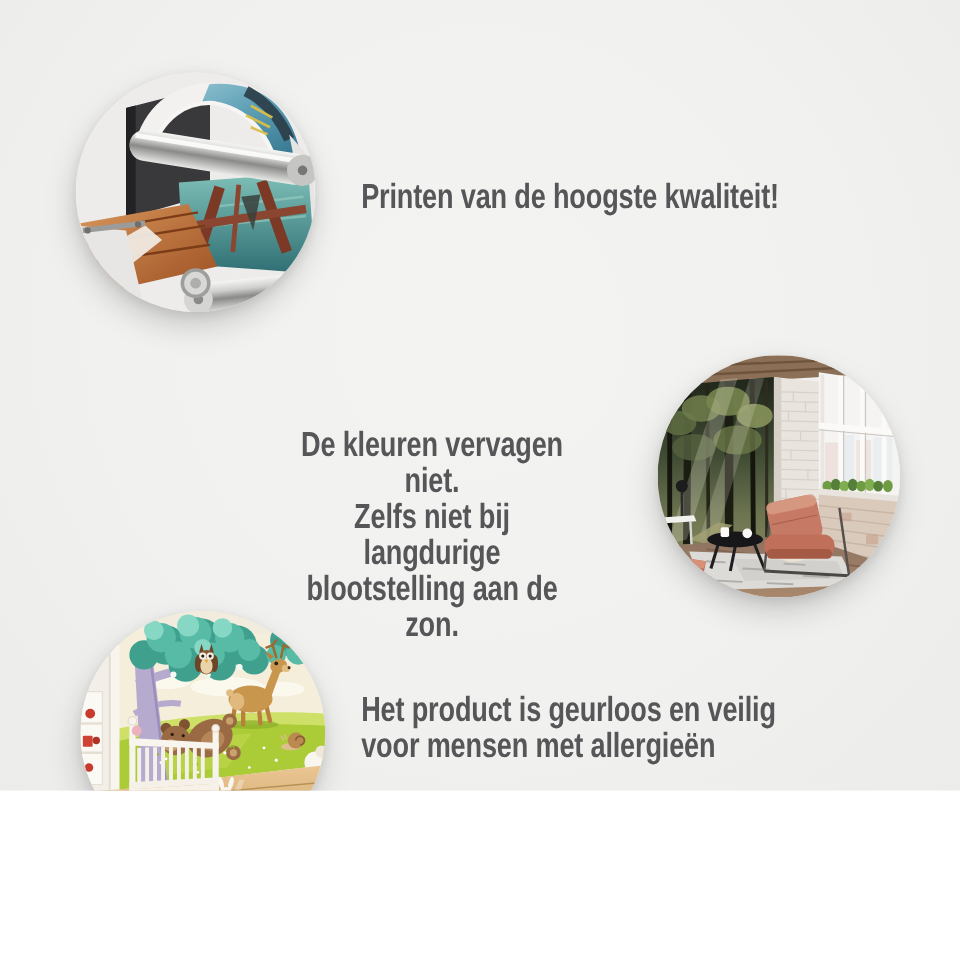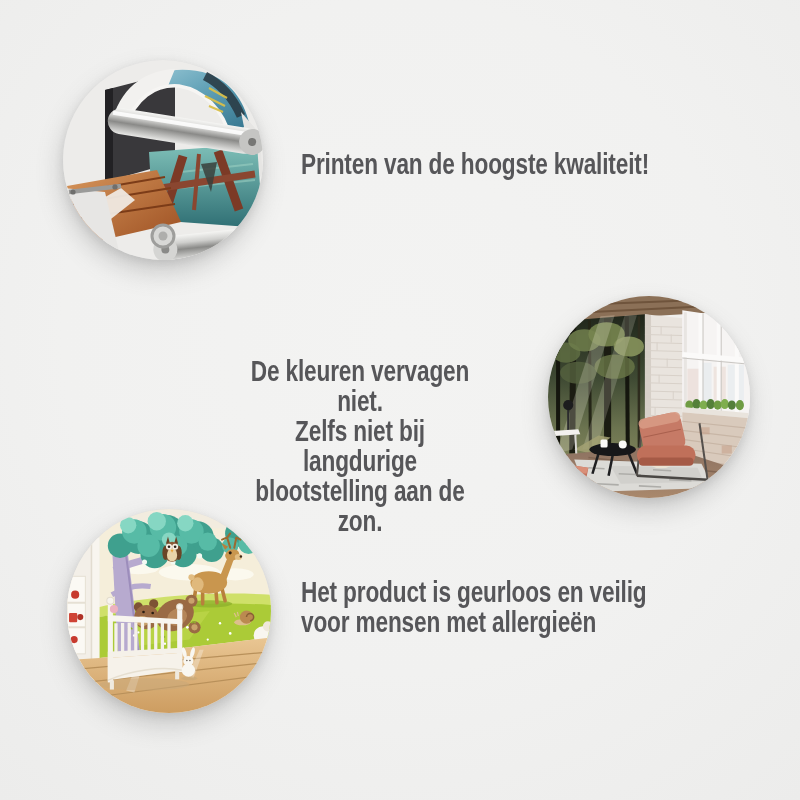--- a/index.html
+++ b/index.html
@@ -1,17 +1,17 @@
 <!DOCTYPE html>
 <html><head>
 <meta charset="utf-8">
 <style>
   html,body{margin:0;padding:0;}
   .stage{
-    position:relative;width:800px;height:800px;overflow:hidden;
+    position:relative;width:800px;height:659px;overflow:hidden;
     background:radial-gradient(circle at 50% 42%, #f3f3f2 0%, #f1f1f0 55%, #ececeb 100%);
     font-family:"Liberation Sans","DejaVu Sans",sans-serif;
   }
   .photo{
     position:absolute;border-radius:50%;overflow:hidden;
     box-shadow:-2px 12px 24px rgba(110,110,110,.30), 0 3px 8px rgba(120,120,120,.18);
     background:#ddd;
   }
   .photo svg{display:block;width:100%;height:100%;}
   .photo-1{left:63px;top:60px;width:200px;height:200px;}

